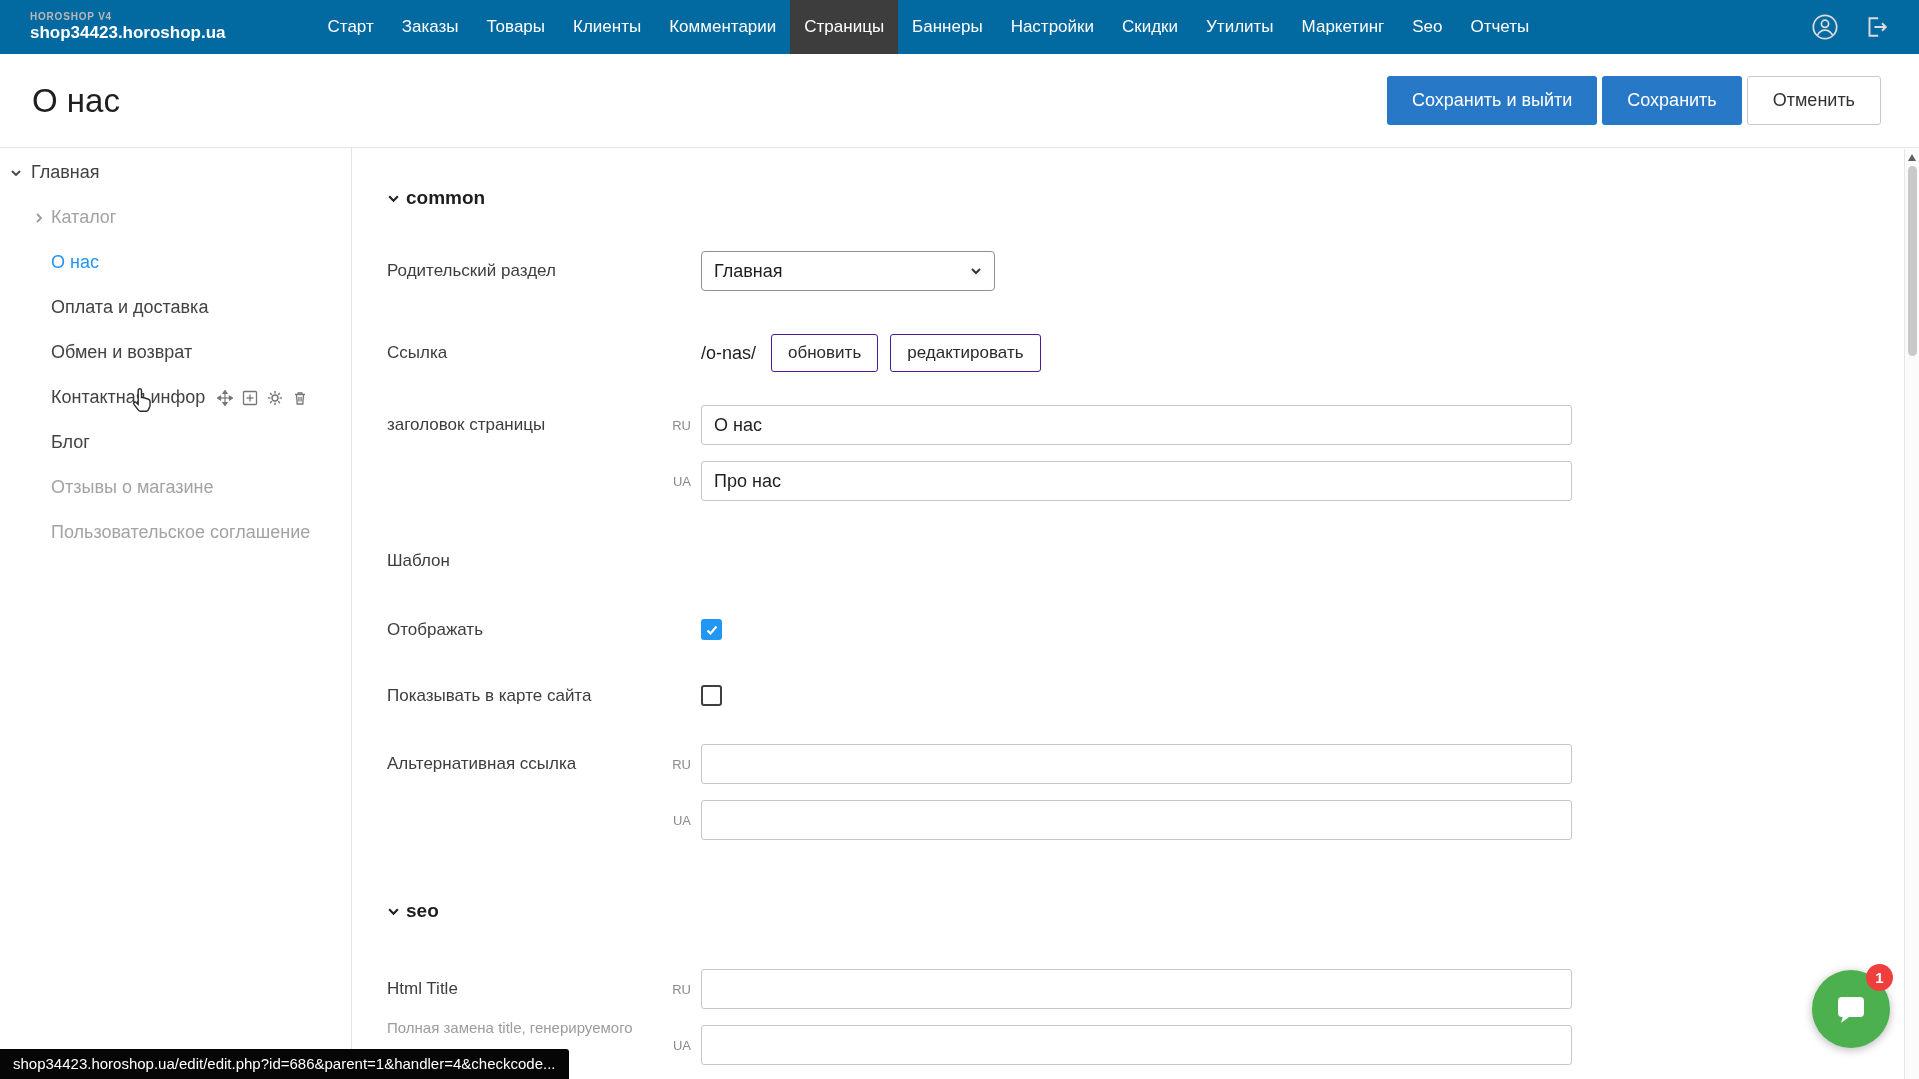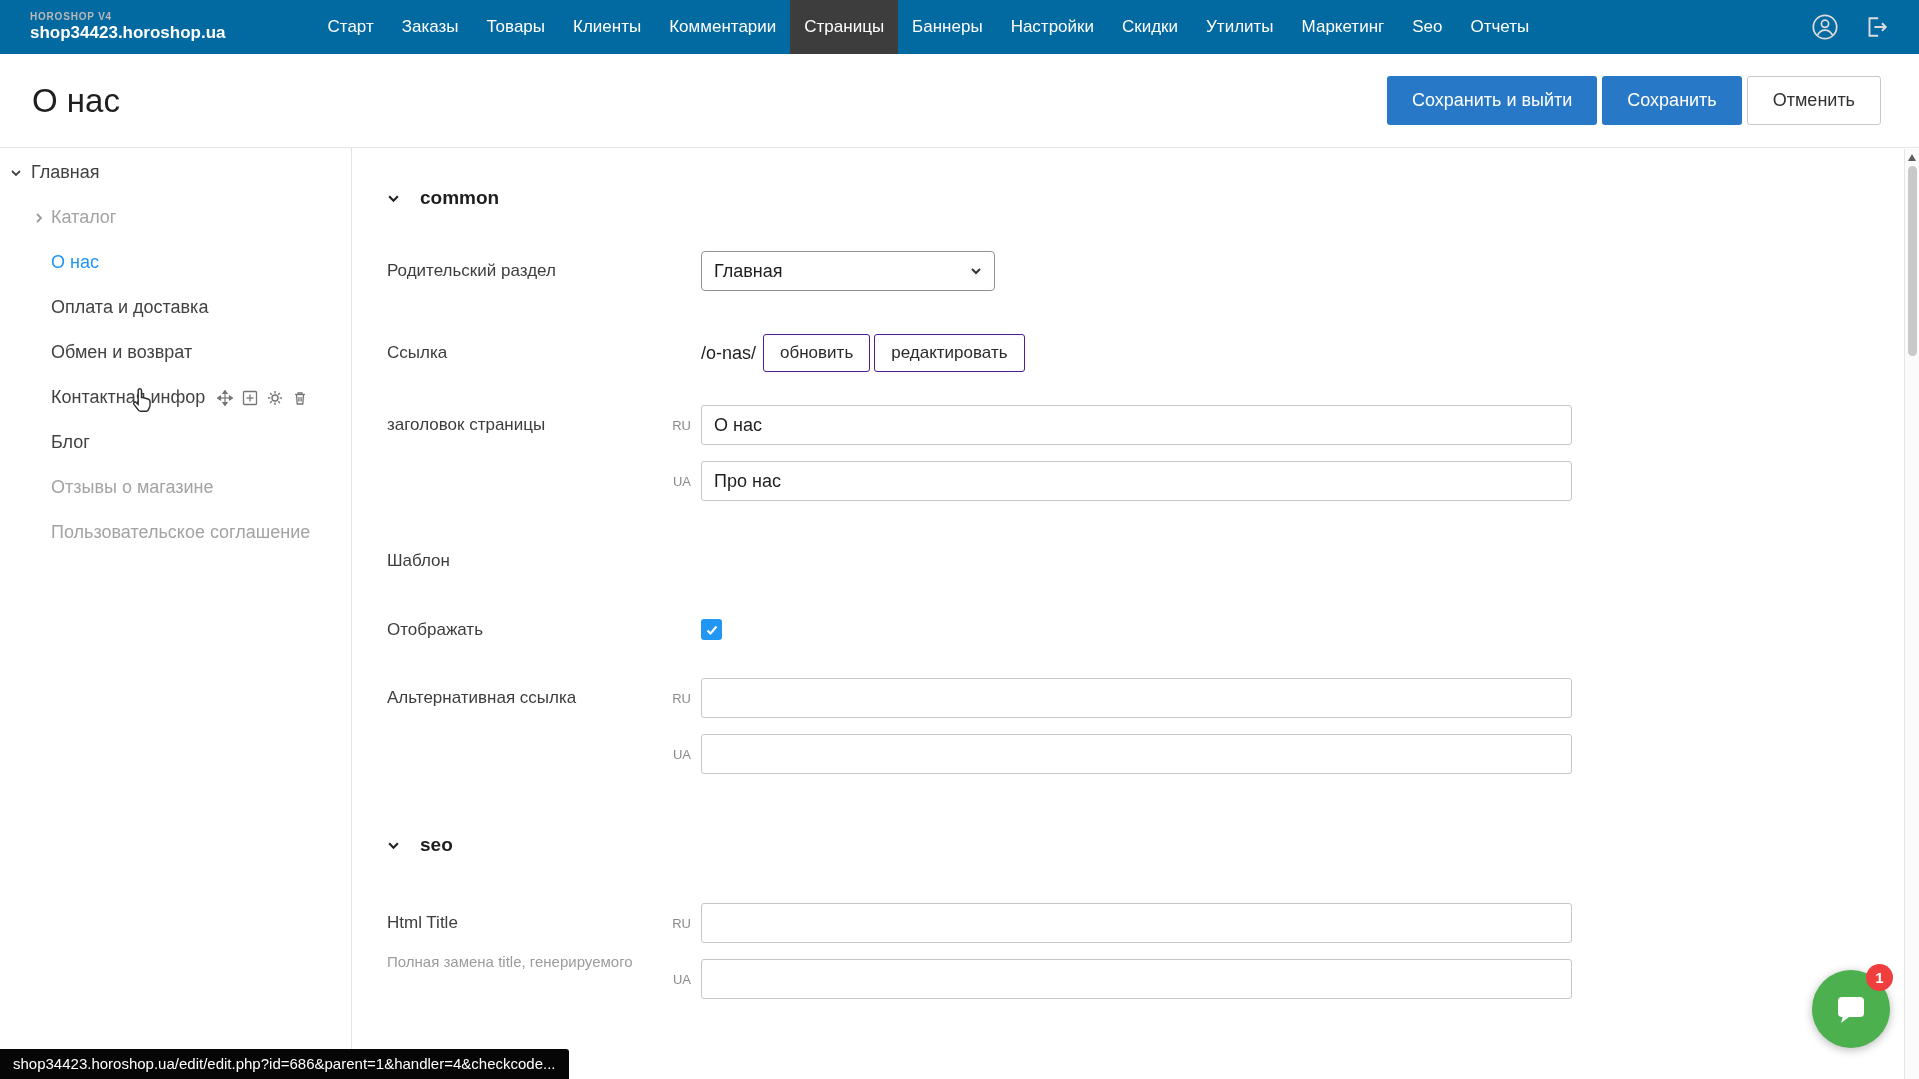--- a/index.html
+++ b/index.html
@@ -37,41 +37,41 @@
   .tree-row.lvl1 { padding-left:51px; }
   .tree-row.lvl1.haschev { padding-left:33px; }
   .tree-row.lvl1.haschev .chev { margin-right:6px; }
   .tree-row.gray { color:#a3a3a3; }
   .tree-row.blue { color:#2196f3; }
   .row-icons { display:flex; gap:9px; margin-left:12px; align-items:center; }
   .row-icons svg { display:block; cursor:pointer; }
 
   .main { flex:1; padding-left:35px; position:relative; overflow:hidden; }
 
-  .section-head { display:flex; align-items:center; gap:20px; font-size:19px; font-weight:bold; color:#1e1e1e; height:28px; cursor:pointer; }
+  .section-head { display:flex; align-items:center; gap:6px; font-size:19px; font-weight:bold; color:#1e1e1e; height:28px; cursor:pointer; }
   #sec-common { margin-top:36px; }
   #sec-seo    { margin-top:57px; }
 
   .frow { display:flex; }
   .frow .flabel { width:314px; min-width:314px; font-size:17px; color:#3d3d3d; }
   .frow.center { align-items:center; }
   .frow.top .flabel { line-height:40px; }
   .mt39{margin-top:39px}.mt42{margin-top:42px}.mt32{margin-top:32px}.mt50{margin-top:50px}
   .mt48{margin-top:48px}.mt45{margin-top:45px}.mt38{margin-top:38px}.mt44{margin-top:44px}
 
   .select { width:294px; height:40px; border:1px solid #919191; border-radius:4px; background:#fff;
             display:flex; align-items:center; justify-content:space-between; padding:0 12px;
             font-size:18px; color:#1e1e1e; cursor:pointer; }
   .ti { height:40px; width:871px; border:1px solid #c6c6c6; border-radius:3px; font-size:18px;
         color:#1e1e1e; padding:0 12px; font-family:inherit; background:#fff; }
   .lang-row { display:flex; align-items:center; }
   .lang-row + .lang-row { margin-top:16px; }
   .lang { width:34px; margin-left:-44px; margin-right:10px; text-align:right; font-size:13px; color:#8a8a8a; font-weight:normal; }
 
-  .link-row { display:flex; align-items:center; gap:4px; height:40px; }
+  .link-row { display:flex; align-items:center; gap:12px; height:40px; }
   .link-path { font-size:18px; color:#1e1e1e; margin-right:3px; }
   .btn-small { height:38px; padding:0 16px; background:#fff; border:1px solid #4c1d95; border-radius:3px;
                font-size:17px; color:#2b2b2b; font-family:inherit; cursor:pointer; }
 
   .checkbox { width:21px; height:21px; border-radius:3px; }
   .checkbox.checked { background:#2196f3; display:flex; align-items:center; justify-content:center; cursor:pointer; }
   .checkbox.unchecked { border:2px solid #3f3f3f; background:#fff; cursor:pointer; }
 
   .hint { font-size:15px; color:#9c9c9c; margin-top:9px; line-height:1.3; padding-right:40px; }
 
@@ -275,20 +275,24 @@
 
     <div class="frow center mt48">
       <div class="flabel">Отображать</div>
       <div class="checkbox checked">
         <svg width="14" height="14" viewBox="0 0 14 14">
             <path d="M2.5 7.5l3 3 6-7" stroke="#fff" stroke-width="2.2" fill="none"></path>
           </svg>
       </div>
     </div>
 
+    <div class="frow center mt45">
+      <div class="flabel">Показывать в карте сайта</div>
+      <div class="checkbox unchecked"></div>
+    </div>
 
     <div class="frow top mt38">
       <div class="flabel">Альтернативная ссылка</div>
       <div>
         <div class="lang-row">
           <span class="lang">RU</span>
           <input class="ti" value="" style="">
         </div>
         <div class="lang-row">
           <span class="lang">UA</span>

